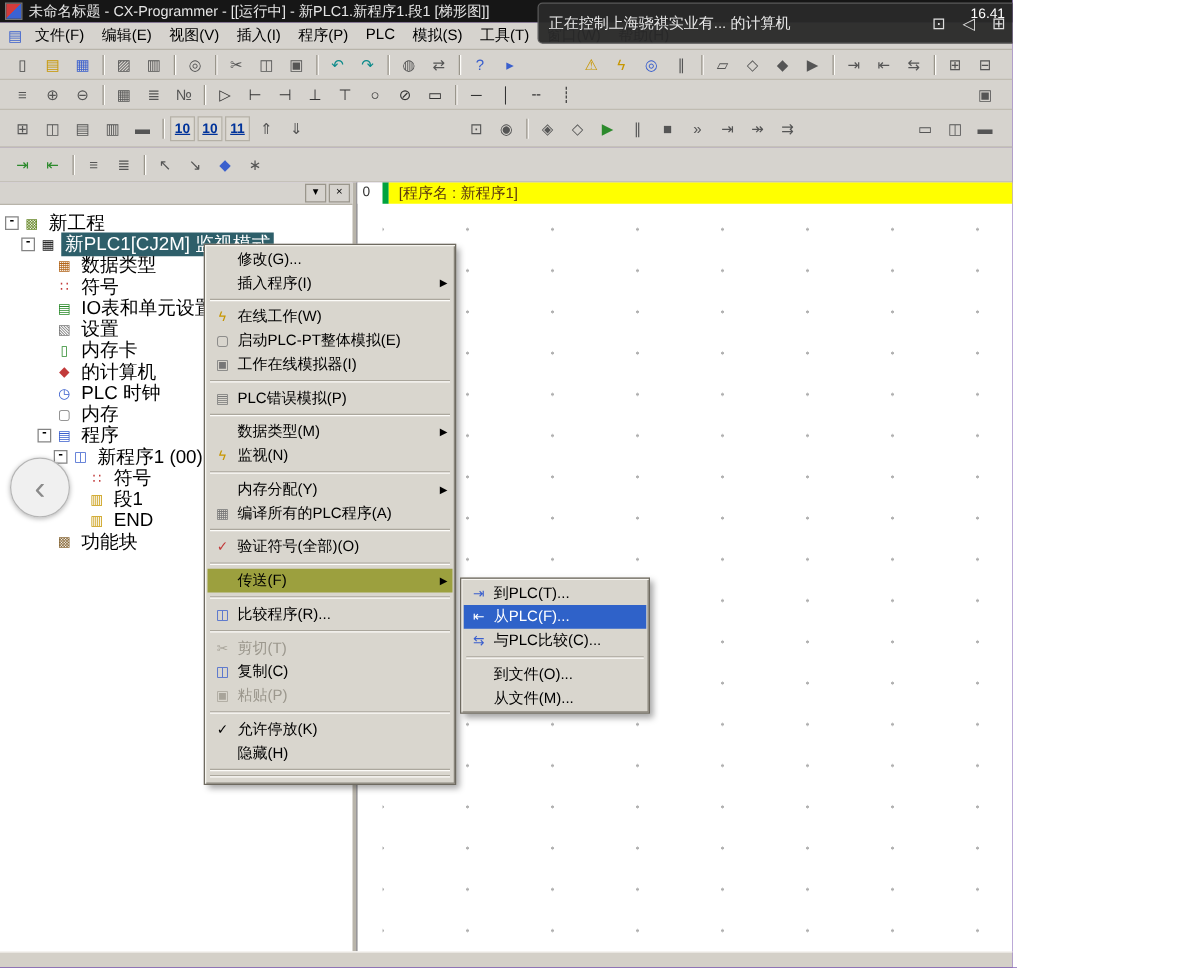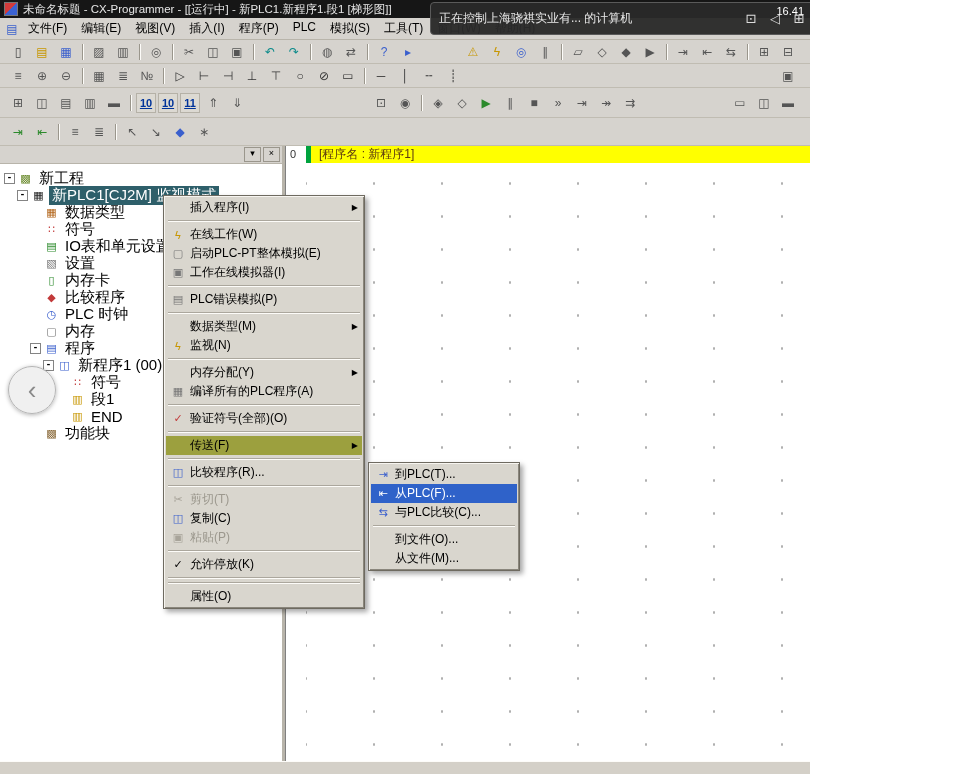--- a/index.html
+++ b/index.html
@@ -459,21 +459,21 @@
 
           <div class="titem" style="padding-left: 30px;">
             <span class="texp"></span>
             <span class="ticon" style="color: rgb(44, 138, 44);">▯</span>
             <span class="tlabel">内存卡</span>
           </div>
 
           <div class="titem" style="padding-left: 30px;">
             <span class="texp"></span>
             <span class="ticon" style="color: rgb(194, 58, 58);">◆</span>
-            <span class="tlabel">比较程序</span>
+            <span class="tlabel">的计算机</span>
           </div>
 
           <div class="titem" style="padding-left: 30px;">
             <span class="texp"></span>
             <span class="ticon" style="color: rgb(58, 95, 205);">◷</span>
             <span class="tlabel">PLC 时钟</span>
           </div>
 
           <div class="titem" style="padding-left: 30px;">
             <span class="texp"></span>
@@ -526,20 +526,27 @@
         <span class="yfill">[程序名 : 新程序1]</span>
       </div>
       <div class="canvas">
         <div class="cursor"></div>
       </div>
     </div>
   </div>
 
   <div class="popup ctxmenu">
 
+      <div class="cmitem">
+        <span class="cmicon">
+          <span></span>
+        </span>
+        <span class="cmlabel">修改(G)...</span>
+
+      </div>
 
       <div class="cmitem">
         <span class="cmicon">
           <span></span>
         </span>
         <span class="cmlabel">插入程序(I)</span>
         <span class="cmarrow">▶</span>
       </div>
     <div class="cmsep"></div>
       <div class="cmitem">
@@ -657,29 +664,29 @@
     <div class="cmsep"></div>
       <div class="cmitem">
         <span class="cmicon">
           <span></span>
           <span class="cmcheck">✓</span>
         </span>
         <span class="cmlabel">允许停放(K)</span>
 
       </div>
 
-    <div class="cmsep"></div>
-    <div class="cmsep"></div>
-      <div class="cmitem">
-        <span class="cmicon">
-          <span></span>
-        </span>
-        <span class="cmlabel">属性(O)</span>
-
-      </div>
+      <div class="cmitem">
+        <span class="cmicon">
+          <span></span>
+        </span>
+        <span class="cmlabel">隐藏(H)</span>
+
+      </div>
+    <div class="cmsep"></div>
+    <div class="cmsep"></div>
     </div>
 
   <div class="popup submenu">
 
       <div class="cmitem">
         <span class="cmicon">
           <span style="color: rgb(58, 95, 205);">⇥</span>
         </span>
         <span class="cmlabel">到PLC(T)...</span>
       </div>

